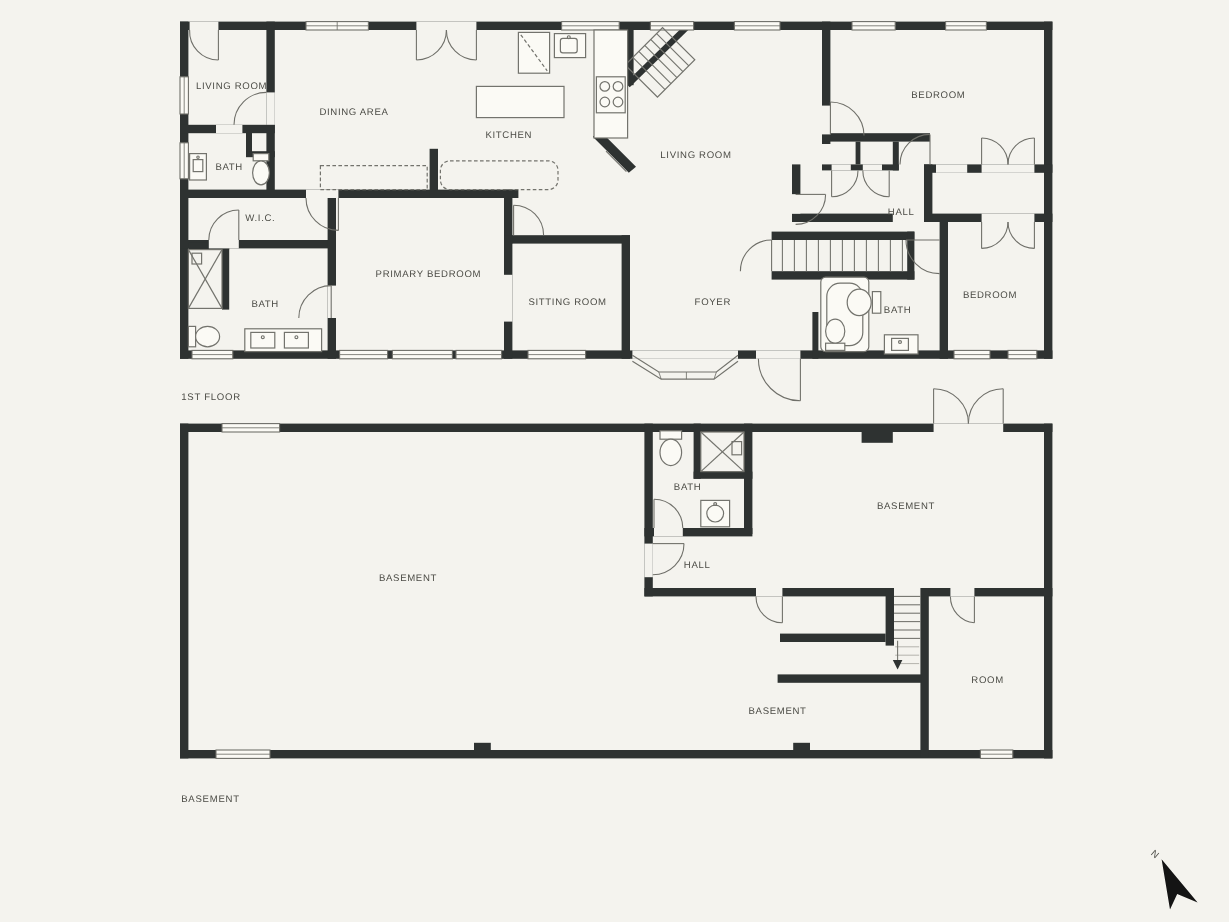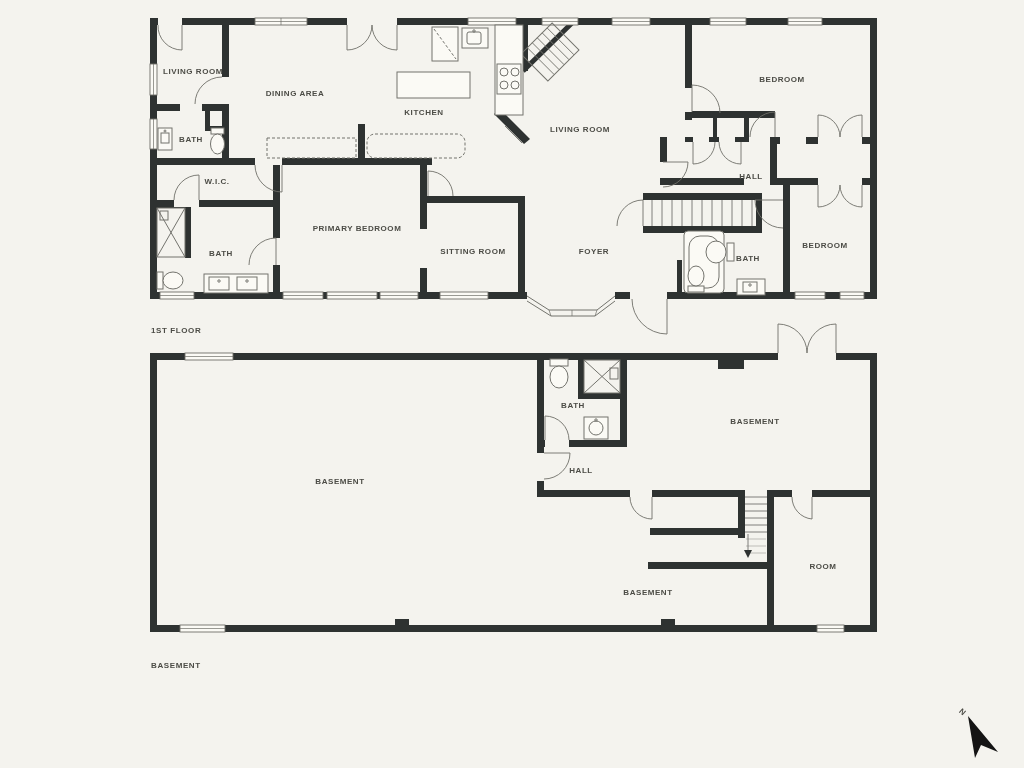--- a/index.html
+++ b/index.html
@@ -2,21 +2,21 @@
 <html style="--bg: #f4f3ee; --wall: #2e3231; --win: #fbfaf5; --line: #6f6f69; --fix: #73736d; --label: #4c4c46; --compass: #141414;"><head>
 <meta charset="utf-8">
 <style>
   html,body{margin:0;padding:0;}
   body{
     width:1024px;height:768px;
     background:var(--bg,#f4f3ee);
     font-family:"Liberation Sans",sans-serif;
     overflow:hidden;
   }
-  .canvas{position:relative;width:1024px;height:768px;font-weight:bold;}
+  .canvas{position:relative;width:1024px;height:768px;}
   svg{display:block;}
   .wall{fill:var(--wall,#2e3231);}
   .gap{fill:var(--bg,#f4f3ee);}
   .win{fill:var(--win,#fbfaf5);stroke:var(--line,#6f6f69);stroke-width:.9;}
   .winline{stroke:var(--line,#6f6f69);stroke-width:.7;}
   .thin{stroke:var(--fix,#73736d);stroke-width:1;fill:none;}
   .thinf{stroke:var(--fix,#73736d);stroke-width:1;fill:var(--win,#fbfaf5);}
   .door{stroke:var(--line,#8a8a82);stroke-width:.9;fill:none;}
   .tread{stroke:var(--fix,#73736d);stroke-width:.9;}
   .treadlight{stroke:var(--fix,#73736d);stroke-width:.6;opacity:.7;}

